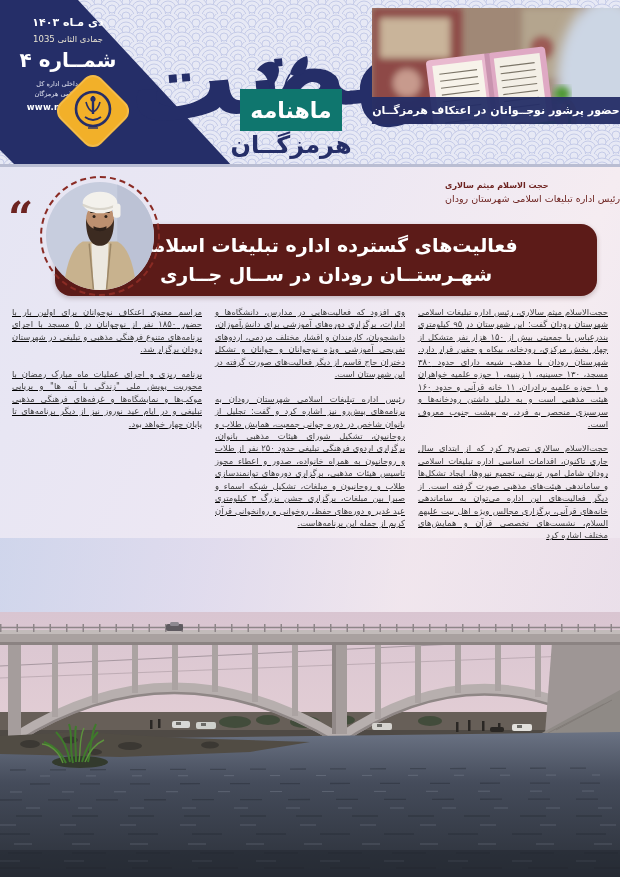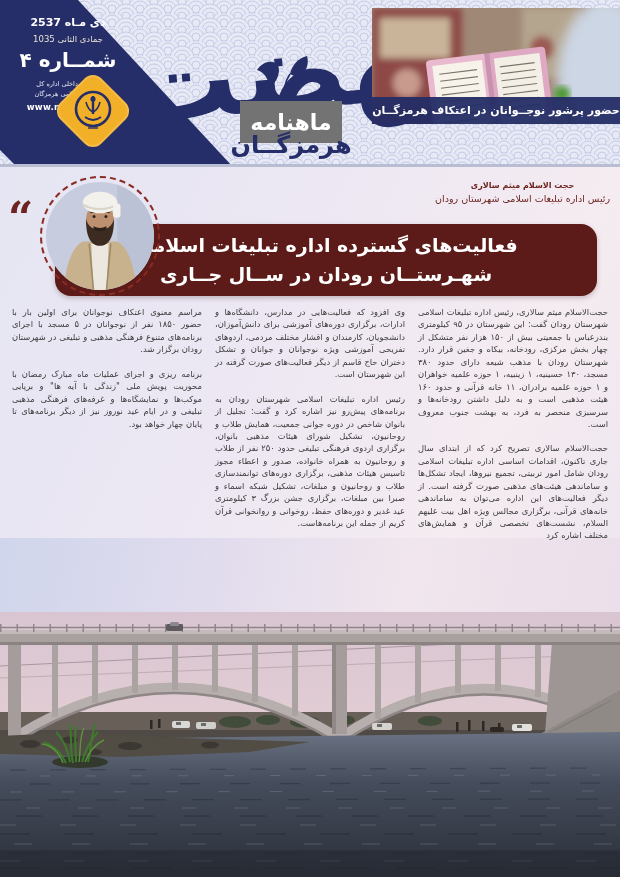--- a/index.html
+++ b/index.html
@@ -30,37 +30,37 @@
     box-shadow:0 0 0 2px rgba(255,255,255,.15) inset;
   }
   .diamond svg{ transform:rotate(-45deg); width:58px; height:58px; }
   .calligraphy{
     position:absolute; left:128px; top:18px; z-index:2; color:#252e68;
     font-size:108px; font-weight:bold; line-height:1; transform:rotate(-5deg);
     font-family:"DejaVu Sans", sans-serif; letter-spacing:-4px;
   }
   .leaves{ position:absolute; left:252px; top:48px; z-index:5; }
   .title-box{
-    position:absolute; left:240px; top:101px; width:102px; height:42px; z-index:5;
-    background:#737373; display:flex; align-items:center; justify-content:center;
+    position:absolute; left:240px; top:89px; width:102px; height:42px; z-index:5;
+    background:#0f766e; display:flex; align-items:center; justify-content:center;
   }
   .title-box span{ color:#fff; font-size:22px; font-weight:bold; }
   .region-title{
     position:absolute; left:222px; top:131px; width:138px; z-index:5; text-align:center;
     color:#252e68; font-size:24px; font-weight:bold;
   }
   .top-photo{ position:absolute; left:372px; top:8px; width:248px; height:116px; z-index:6; overflow:hidden; }
   .top-photo svg{ display:block; }
   .photo-caption{
     position:absolute; left:0; bottom:0; width:100%; height:27px; z-index:7;
     background:rgba(36,45,102,.95); color:#fff; font-size:11px; font-weight:bold;
     display:flex; align-items:center; justify-content:center; direction:rtl;
   }
   
-  .byline{ position:absolute; right:10px; top:181px; direction:rtl; text-align:center;
+  .byline{ position:absolute; right:0; top:181px; direction:rtl; text-align:left;
            color:#6d2320; z-index:3;}
   .byline1{ font-size:8px; font-weight:bold; margin-bottom:3px;}
   .byline2{ font-size:9.5px; }
   .quote-mark{ position:absolute; left:8px; top:193px; color:#6d2320; font-size:44px;
                font-weight:bold; font-family:"DejaVu Serif", serif; z-index:4;}
   .headline{
     position:absolute; left:55px; top:224px; width:542px; height:72px; z-index:2;
     background:#5c1b18; border-radius:16px; direction:rtl;
     display:flex; flex-direction:column; align-items:center; justify-content:center;
     color:#fff; box-shadow:0 2px 5px rgba(60,20,20,.25);
@@ -68,21 +68,21 @@
   .headline span{ font-size:19px; font-weight:bold; line-height:1.55; }
   .cleric{
     position:absolute; left:40px; top:176px; width:120px; height:120px; z-index:3;
     border:2px dashed #8a2b24; border-radius:50%; padding:4px; background:transparent;
   }
   .cleric-inner{ width:108px; height:108px; border-radius:50%; overflow:hidden; }
   .columns{
     position:absolute; left:12px; top:306px; width:596px; height:300px; z-index:2;
     display:flex; direction:rtl; gap:13px; overflow:hidden;
   }
-  .col{ flex:1; }
+  .col{ flex:1;text-decoration:underline; }
   .col p{
     font-size:8.4px; line-height:1.48; text-align:justify; color:#3c3c3c;
     direction:rtl; margin:0 0 12px 0;
   }
   .fade-strip{
     position:absolute; left:0; top:538px; width:620px; height:74px; z-index:1;
     background:linear-gradient(100deg,#c7d0e9 0%,#ddd8ec 35%,#efe4ec 65%,#e9dde8 100%);
     opacity:.75;
   }
   
@@ -114,21 +114,21 @@
               <circle cx="14" cy="16" r="4"></circle>
           </g>
         </pattern>
       </defs>
       <rect width="620" height="167" fill="url(#sg)"></rect>
     </svg>
 
     <div class="navy-band"></div>
 
     <div class="issue-info">
-      <div class="issue-date1">دی مـاه 2537</div>
+      <div class="issue-date1">دی مـاه ۱۴۰۳</div>
       <div class="issue-date2">جمادی الثانی 1035</div>
       <div class="issue-no">شمــاره ۴</div>
       <div class="issue-org">ماهنامه داخلی اداره کل</div>
       <div class="issue-org">تبلیغات اسلامی هرمزگان</div>
       <div class="issue-site">www.nehzathr.ir</div>
     </div>
 
     <div class="diamond">
       <svg viewBox="0 0 58 58" aria-hidden="true">
         <circle cx="29" cy="27" r="17" fill="none" stroke="#252e68" stroke-width="2.6"></circle>

